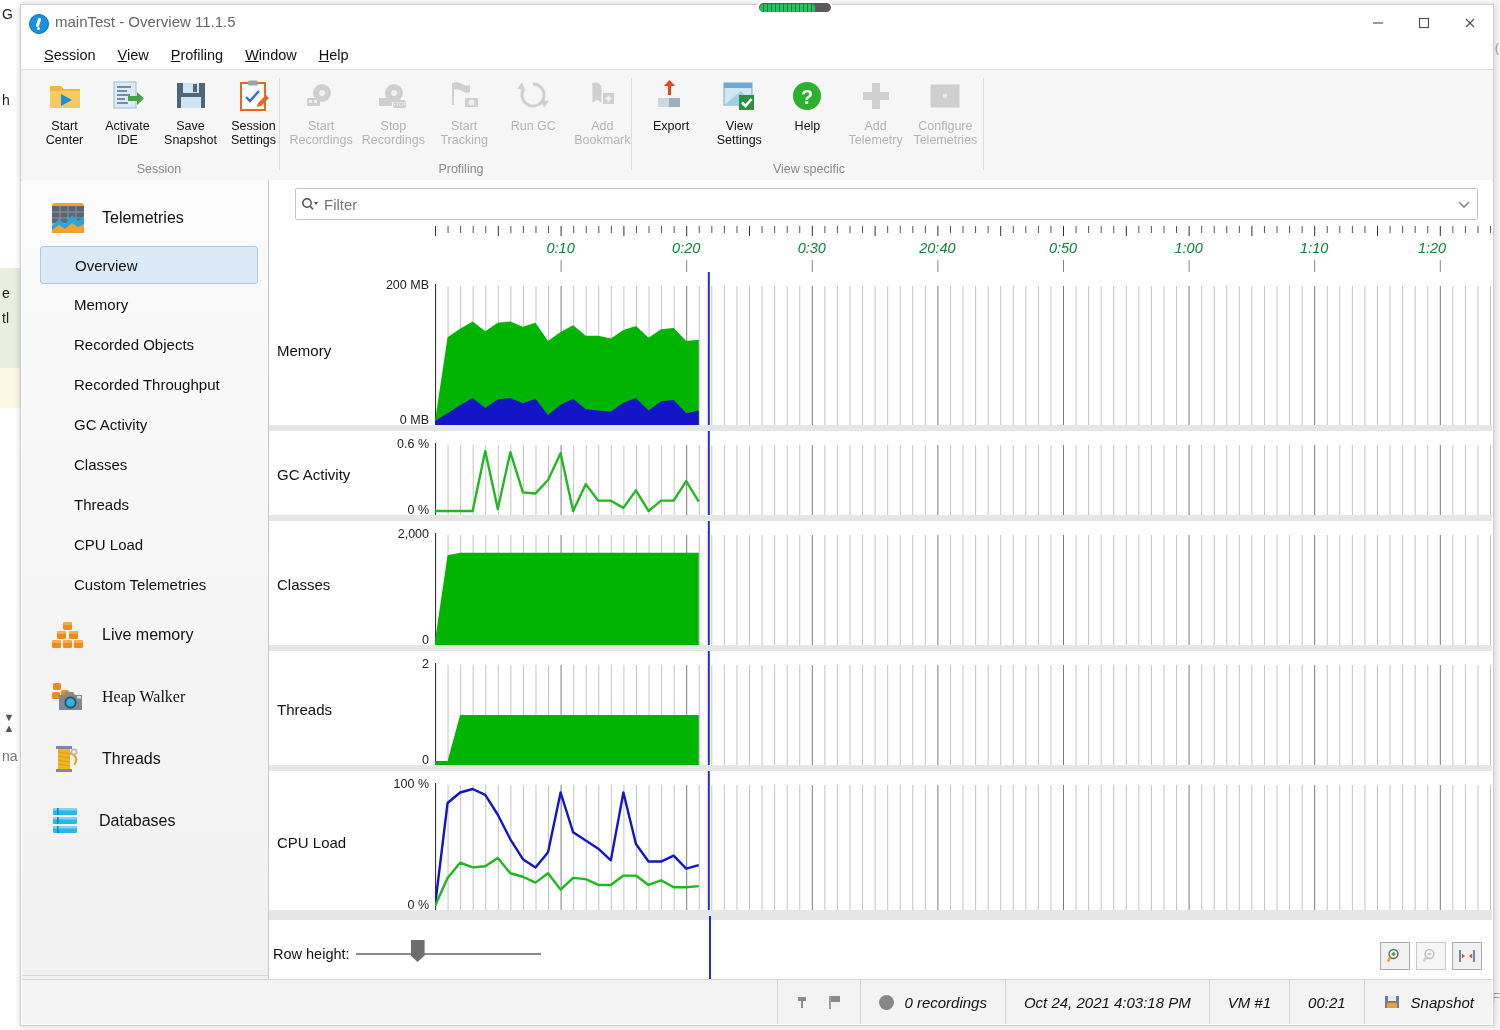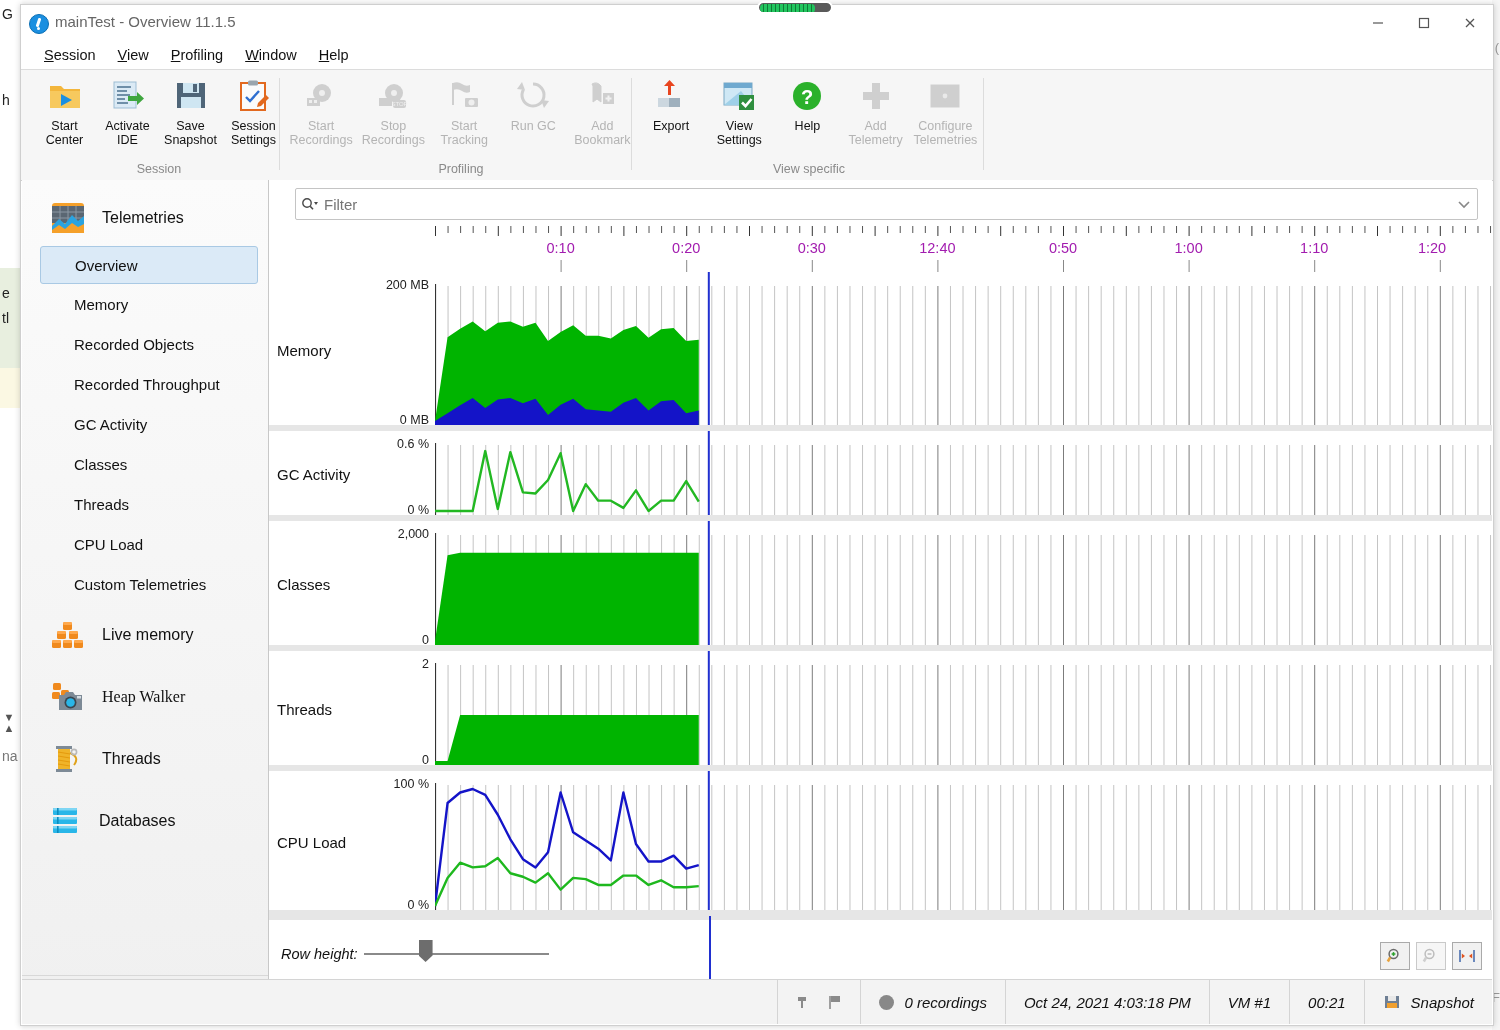--- a/index.html
+++ b/index.html
@@ -81,24 +81,24 @@
   .charts{position:absolute;left:0;top:46px;right:0;bottom:70px;}
   .chartwrap{position:absolute;left:0;right:0;}
   .chart-row{position:relative;width:100%;height:100%;background:#fff;}
   .row-label{position:absolute;left:8px;font-size:15px;color:#111;}
   .axis-lbl{position:absolute;right:0;font-size:12.5px;color:#222;text-align:right;width:140px;padding-right:5px;}
   .plot{position:absolute;left:166px;top:0;right:0;bottom:0;overflow:hidden;}
   .band{position:absolute;left:0;right:0;height:10px;background:#e6e6e6;}
 
   
   .timeaxis{position:absolute;left:0;right:0;top:0;height:46px;}
-  .tick-lbl{position:absolute;top:14px;font-size:14.5px;color:#a21caf;transform:translateX(-50%);white-space:nowrap;}
+  .tick-lbl{position:absolute;top:14px;font-size:14.5px;color:#15803d;transform:translateX(-50%);white-space:nowrap;font-style:italic;}
 
   
-  .rowheight{position:absolute;left:12px;bottom:18px;display:flex;align-items:center;font-style:italic;}
+  .rowheight{position:absolute;left:4px;bottom:18px;display:flex;align-items:center;}
   .rh-label{font-size:14.5px;color:#111;margin-right:6px;}
   .rh-track{position:relative;width:185px;height:2px;background:#8a8a8a;}
   .rh-thumb{position:absolute;left:55px;top:-13px;width:14px;height:22px;background:#6d6d6d;
      clip-path:polygon(0 0,100% 0,100% 70%,50% 100%,0 70%);}
   .zoombtns{position:absolute;right:10px;bottom:10px;display:flex;gap:6px;}
   .zbtn{width:28px;height:26px;border:1px solid #aaa;background:#f1f1f1;display:flex;align-items:center;justify-content:center;}
   .zbtn.dis{color:#bbb;border-color:#c9c9c9;background:#f6f6f6;}
 
   
   .statusbar{position:absolute;left:1px;right:1px;bottom:1px;height:44px;background:#f3f3f3;border-top:1px solid #d4d4d4;
@@ -598,21 +598,21 @@
               <line x1="1005.3000000000001" y1="0" x2="1005.3000000000001" y2="10" stroke="#333" stroke-width="1"></line>
               <line x1="1005.3000000000001" y1="34" x2="1005.3000000000001" y2="46" stroke="#888" stroke-width="1"></line>
               <line x1="1017.86" y1="0" x2="1017.86" y2="7" stroke="#555" stroke-width="1"></line>
               <line x1="1030.42" y1="0" x2="1030.42" y2="7" stroke="#555" stroke-width="1"></line>
               <line x1="1042.98" y1="0" x2="1042.98" y2="7" stroke="#555" stroke-width="1"></line>
               <line x1="1055.54" y1="0" x2="1055.54" y2="7" stroke="#555" stroke-width="1"></line>
             </svg>
             <div class="tick-lbl" style="left: 291.6px;">0:10</div>
             <div class="tick-lbl" style="left: 417.2px;">0:20</div>
             <div class="tick-lbl" style="left: 542.8px;">0:30</div>
-            <div class="tick-lbl" style="left: 668.4px;">12:40</div>
+            <div class="tick-lbl" style="left: 668.4px;">20:40</div>
             <div class="tick-lbl" style="left: 794px;">0:50</div>
             <div class="tick-lbl" style="left: 919.6px;">1:00</div>
             <div class="tick-lbl" style="left: 1045.2px;">1:10</div>
             <div class="tick-lbl" style="left: 1163px;">1:20</div>
           </div>
           <div class="chartwrap" style="top: 46px; height: 159px;">
             <div class="chart-row">
               <div class="row-label" style="top: 69.5px;">Memory</div>
               <div class="axis-lbl" style="top: 6px; left: 12px; width: 148px;">200 MB</div>
               <div class="axis-lbl" style="bottom: 4px; left: 12px; width: 148px;">0 MB</div>

